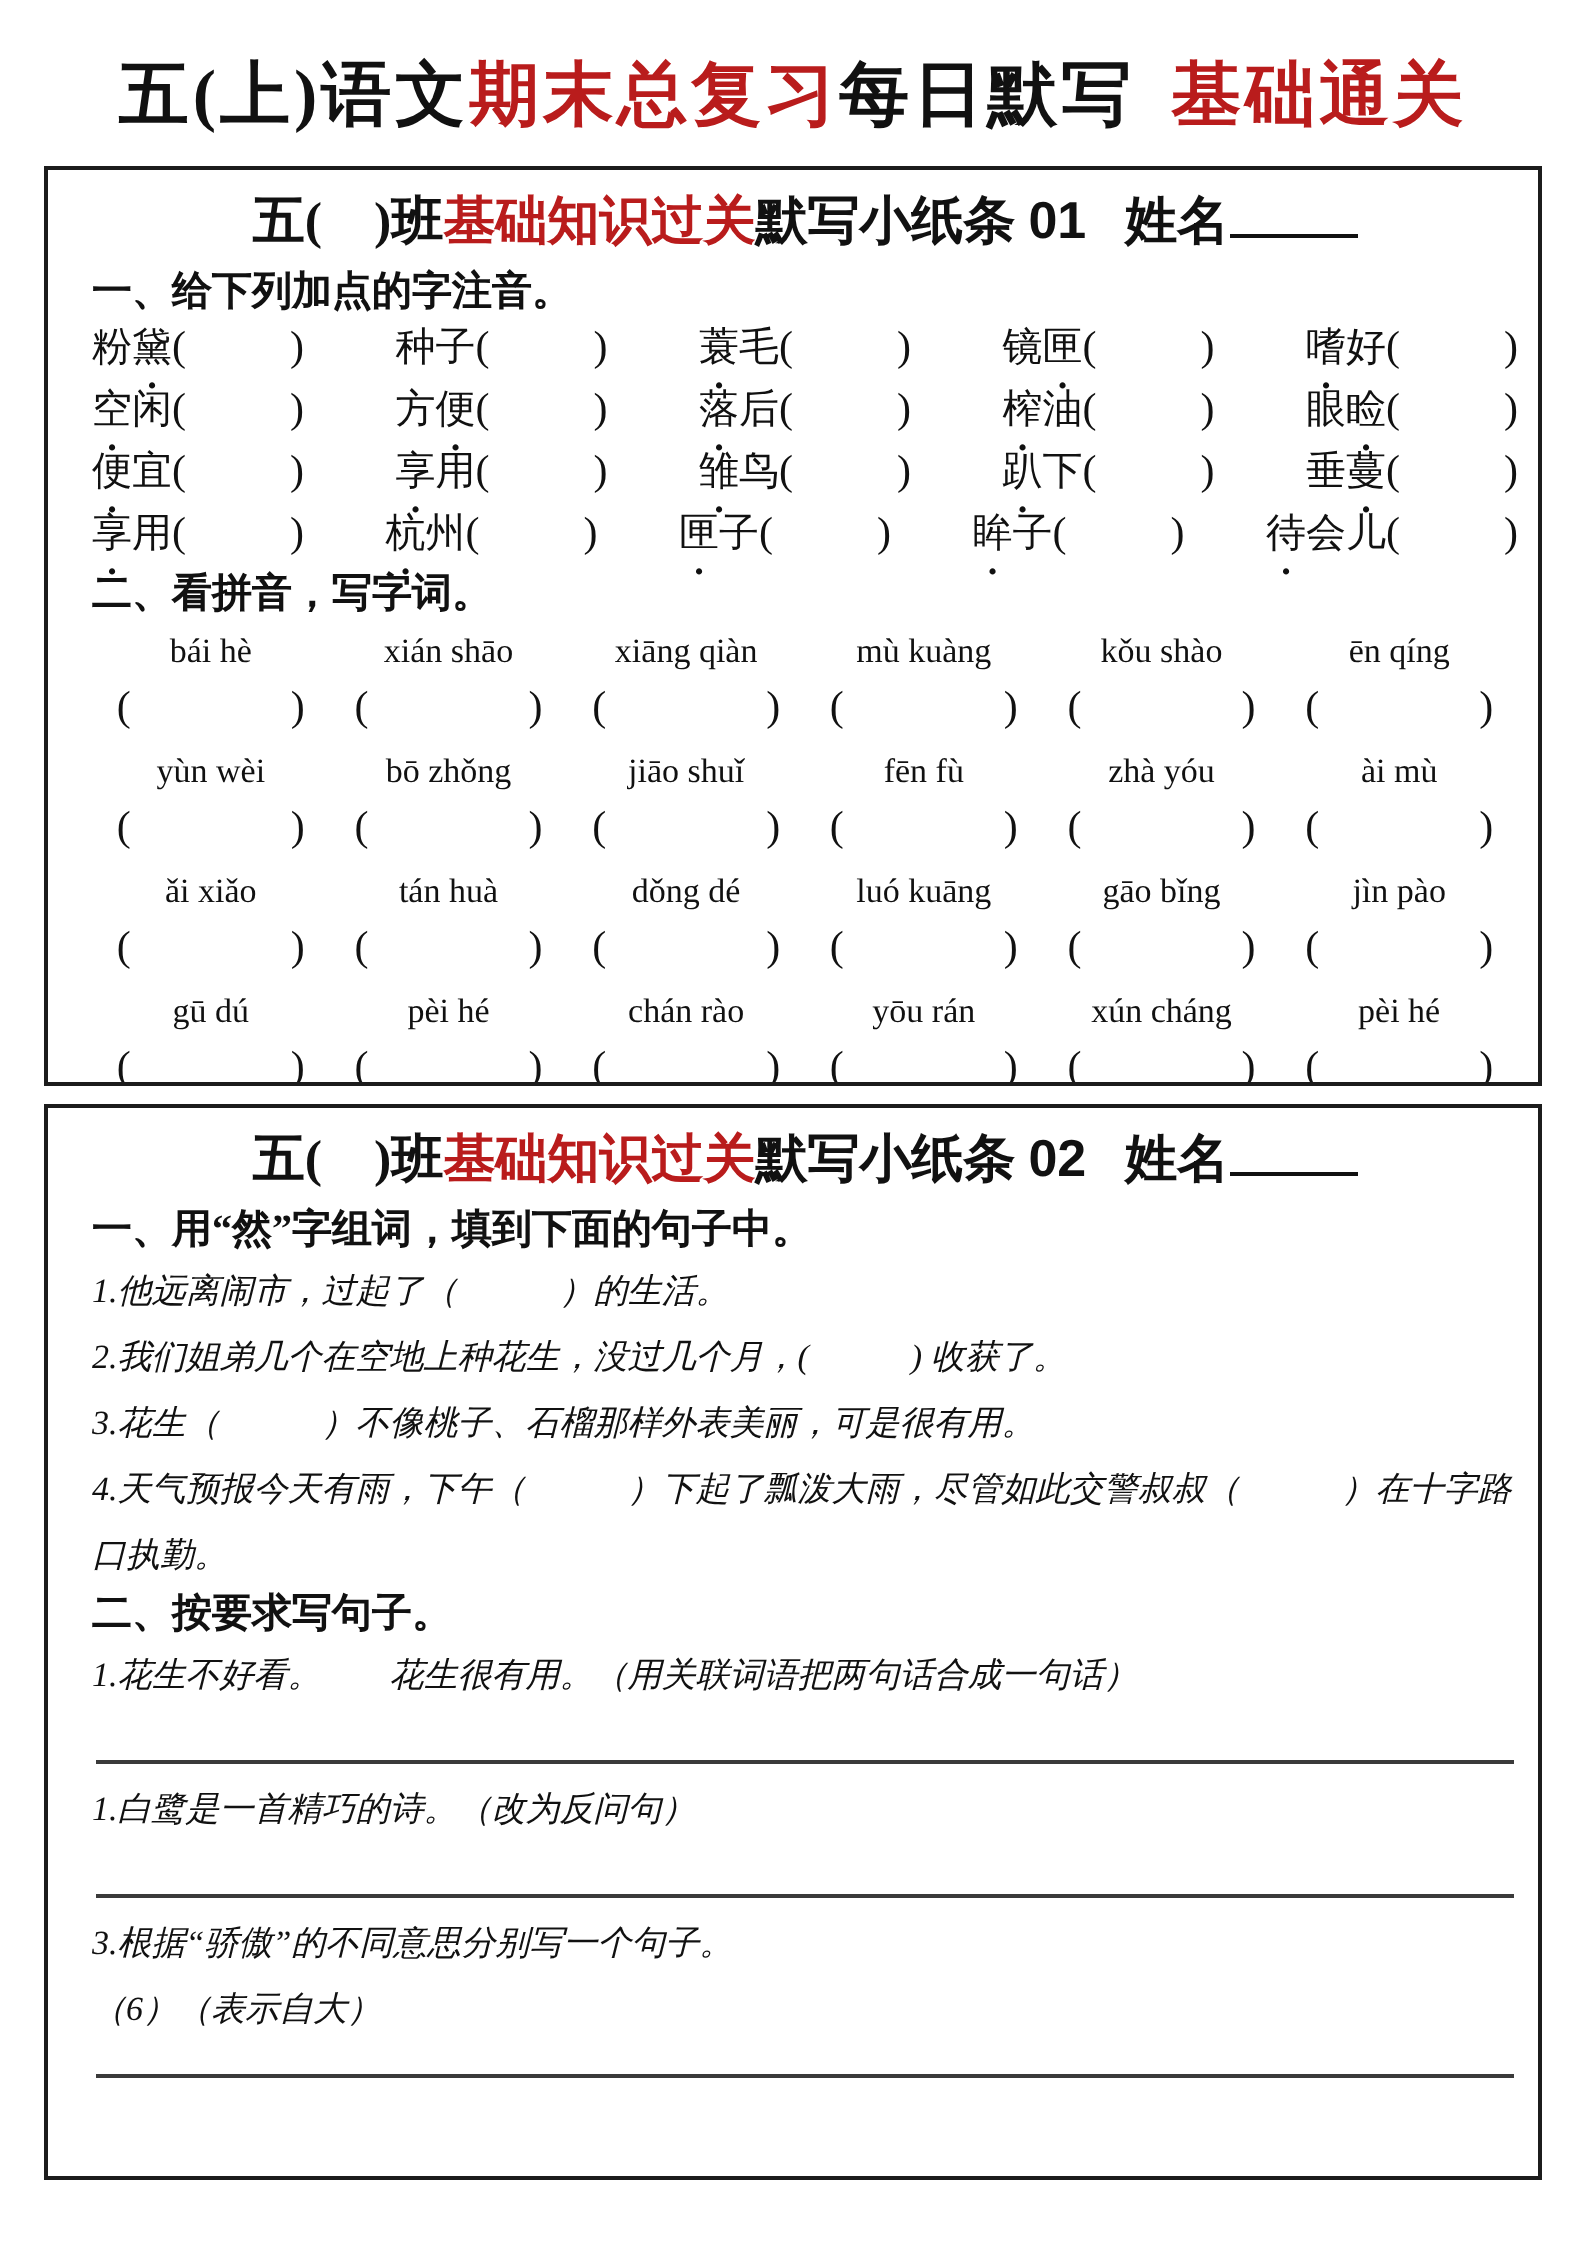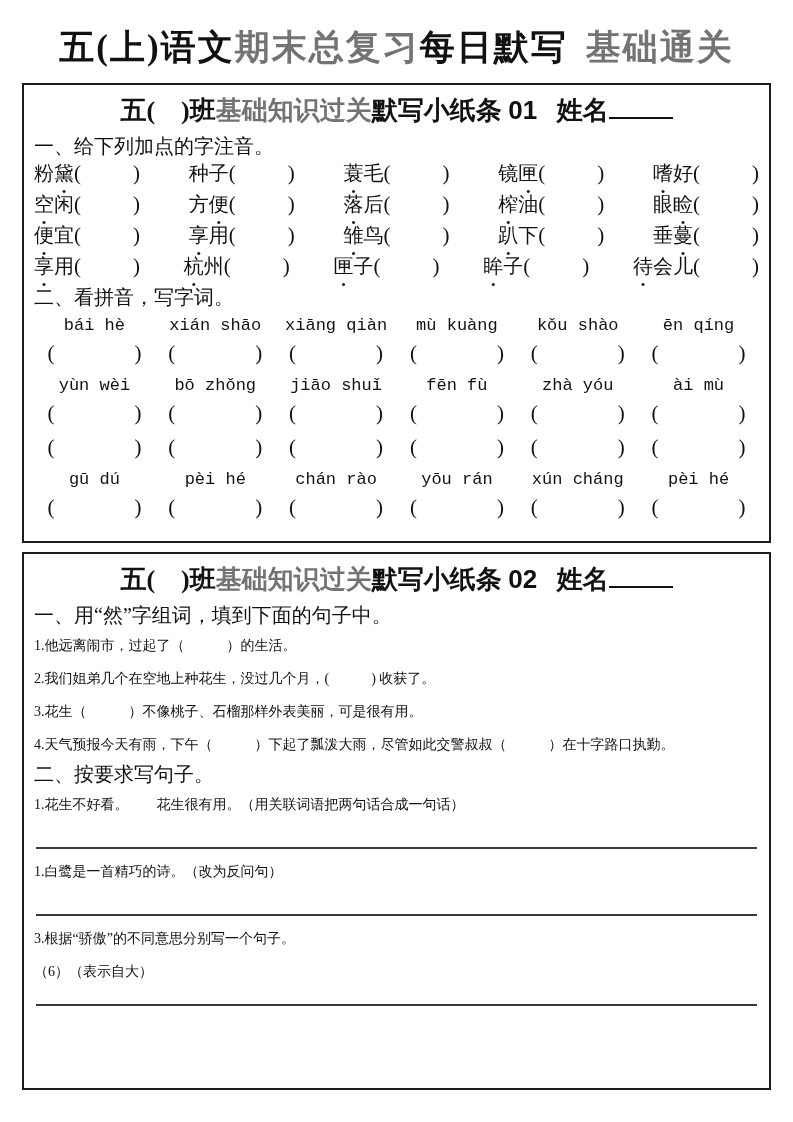--- a/index.html
+++ b/index.html
@@ -1,62 +1,62 @@
 <!DOCTYPE html>
 <html><head>
 <meta charset="utf-8">
 <style>
   html,body{margin:0;padding:0;}
   body{
     width:793px;height:1122px;background:#ffffff;color:#111;
     font-family:"Liberation Serif","DejaVu Serif",serif;
     box-sizing:border-box;padding:10px 22px 0 22px;overflow:hidden;
   }
-  .red{color:#737373;}
+  .red{color:#b91c1c;}
   
   .main-title{
     text-align:center;font-size:35px;font-weight:800;letter-spacing:2px;
     margin:14px 0 12px 0;white-space:nowrap;
   }
   .main-title .gap{margin-left:18px;}
   
   .sheet{
     border:2px solid #1c1c1c;box-sizing:border-box;
-    padding:4px 10px 0 10px;overflow:hidden;
+    padding:4px 10px 0 22px;overflow:hidden;
   }
   .sheet1{height:460px;margin-bottom:9px;}
   .sheet2{height:538px;}
   .sheet-header{
     text-align:center;font-size:26px;font-weight:600;
     margin:2px 0 5px 0;white-space:nowrap;
   }
   .name-blank{
     display:inline-block;width:64px;height:1em;
     border-bottom:2px solid #111;vertical-align:baseline;
   }
   .num{font-family:"Liberation Sans",sans-serif;font-weight:600;}
-  .sec-title{font-size:20px;font-weight:400;line-height:27px;}
+  .sec-title{font-size:20px;font-weight:700;line-height:27px;}
   
   .zrow{display:flex;justify-content:space-between;height:31px;align-items:flex-start;}
   .zcell{white-space:nowrap;font-size:20px;line-height:26px;}
   .chars span{position:relative;display:inline-block;}
   .chars span.dotted::after{
     content:"\2022";position:absolute;left:50%;transform:translateX(-50%);
     top:100%;margin-top:-7px;font-size:13px;color:#111;
   }
   .zparen{display:inline-flex;justify-content:space-between;width:66px;font-size:21px;}
   
   .pgroup{margin:2px 0 3px 0;}
   .prow{display:grid;grid-template-columns:repeat(6,1fr);}
   .pcell{text-align:center;}
-  .py{font-size:17px;line-height:26px;font-family:Liberation Mono, monospace;height:26px;}
+  .py{font-size:17px;line-height:26px;font-family:Liberation Serif, serif;height:26px;}
   .pparens{height:31px;}
   .pparen{display:inline-flex;justify-content:space-between;width:94px;font-size:21px;line-height:28px;}
   
-  .s2line{font-size:14px;line-height:33px;}
+  .s2line{font-size:17px;line-height:33px;font-style:italic;}
   .ansline{border-top:2px solid #3a3a3a;margin:26px 2px 6px 2px;height:0;}
   .ansline.short-gap{margin-top:16px;}
 </style>
 </head>
 <body>
 
 <h1 class="main-title"><span>五(上)语文</span><span class="red">期末总复习</span><span>每日默写</span><span class="red gap">基础通关</span></h1>
 
 <div class="sheet sheet1">
   <div class="sheet-header">
@@ -223,20 +223,28 @@
               <span>(</span>
               <span>)</span>
             </span></div>
           <div class="pcell pparens"><span class="pparen">
               <span>(</span>
               <span>)</span>
             </span></div>
         </div>
       </div>
       <div class="pgroup">
+        <div class="prow">
+          <div class="pcell py">ǎi xiǎo</div>
+          <div class="pcell py">tán huà</div>
+          <div class="pcell py">dǒng dé</div>
+          <div class="pcell py">luó kuāng</div>
+          <div class="pcell py">gāo bǐng</div>
+          <div class="pcell py">jìn pào</div>
+        </div>
         <div class="prow">
           <div class="pcell pparens"><span class="pparen">
               <span>(</span>
               <span>)</span>
             </span></div>
           <div class="pcell pparens"><span class="pparen">
               <span>(</span>
               <span>)</span>
             </span></div>
           <div class="pcell pparens"><span class="pparen">

